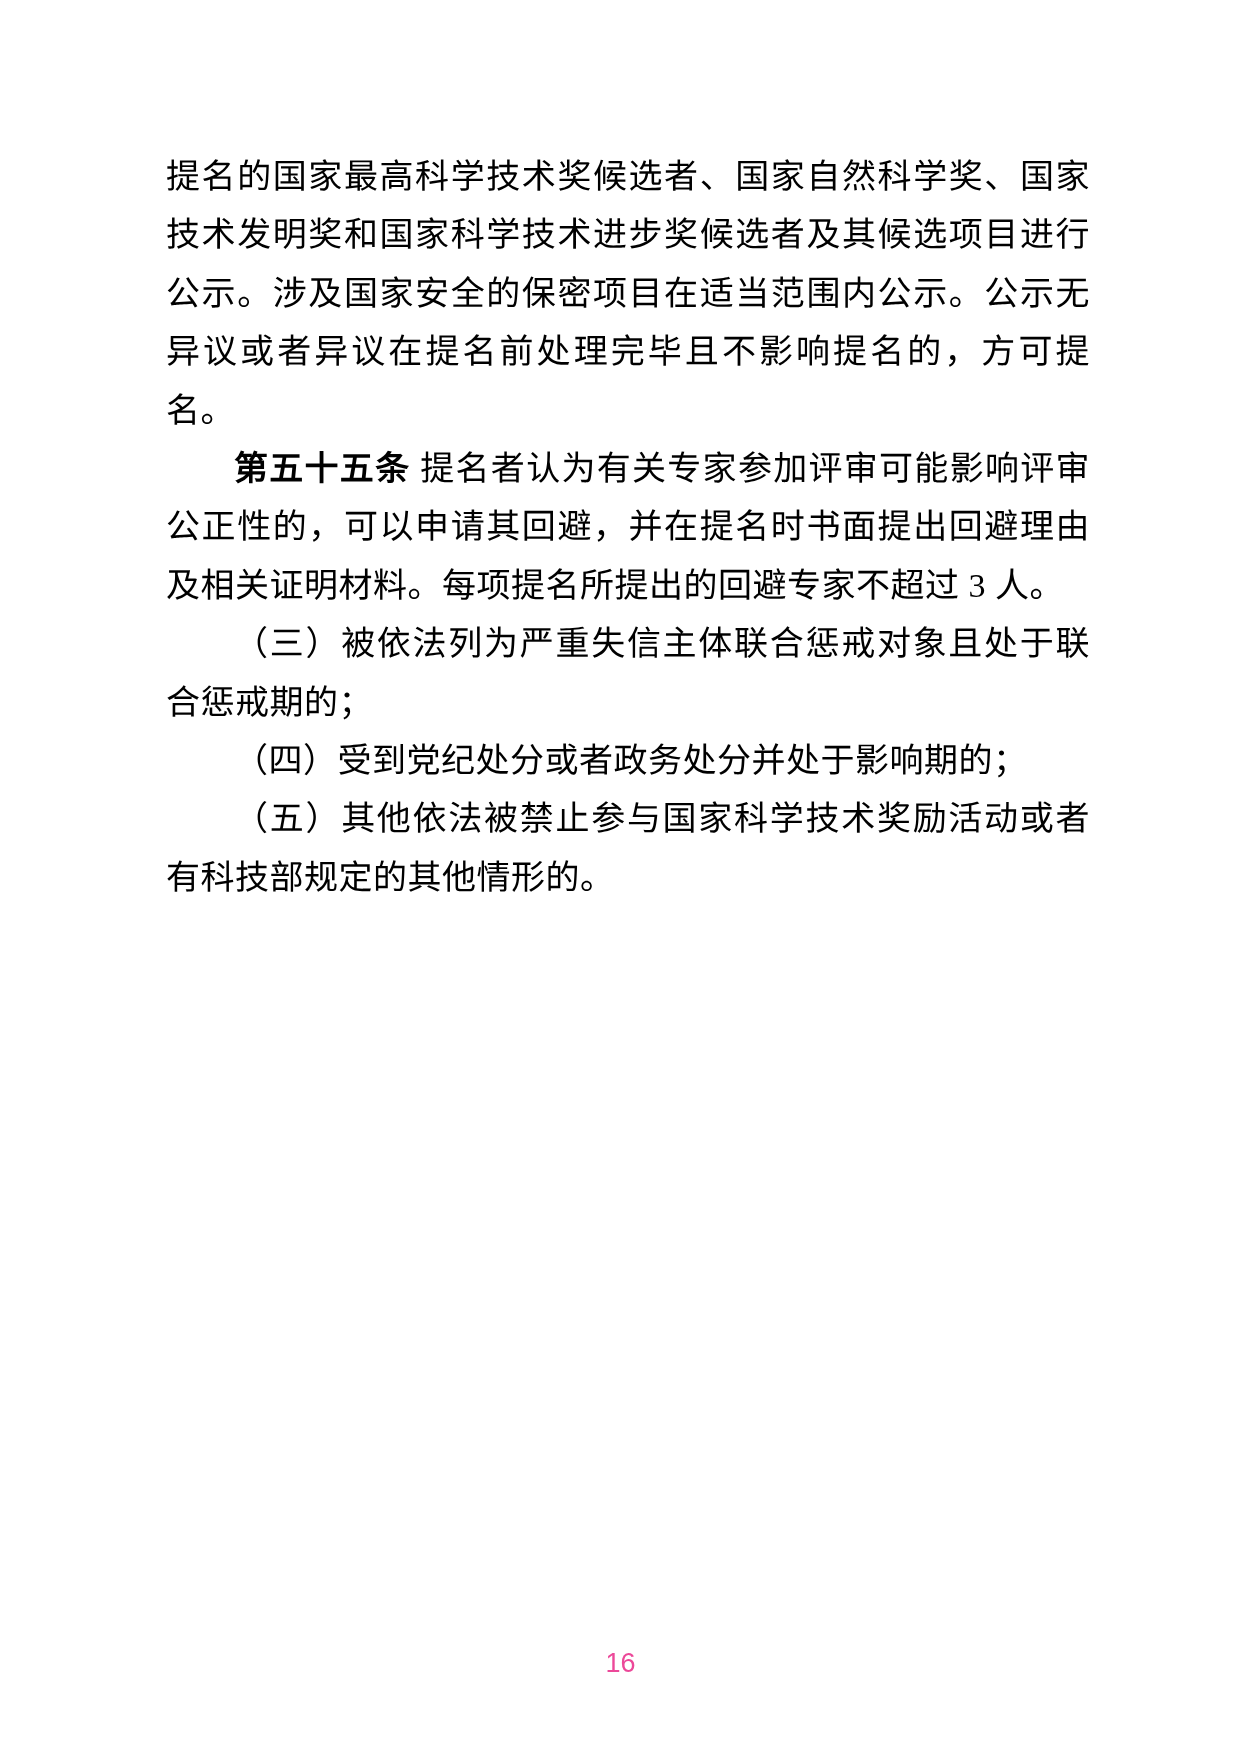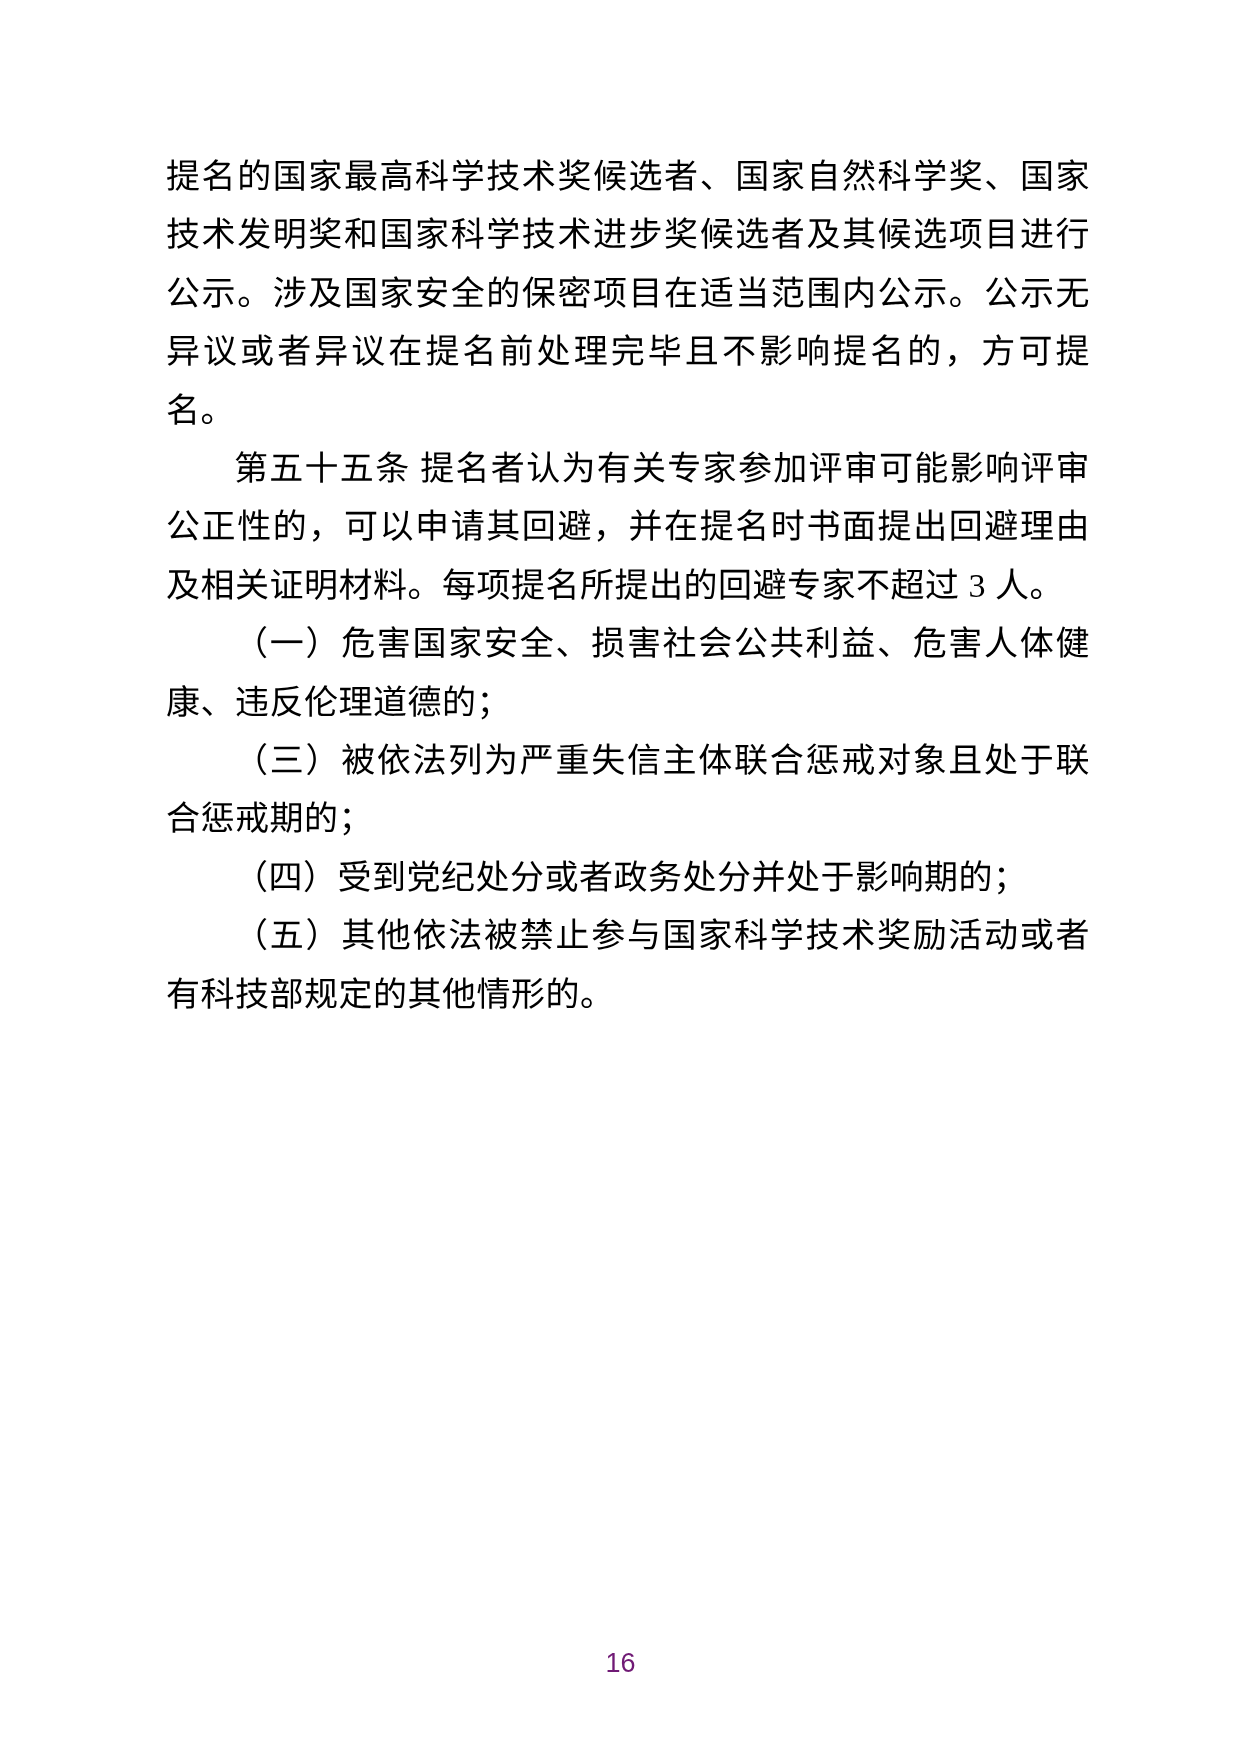--- a/index.html
+++ b/index.html
@@ -34,40 +34,39 @@
     letter-spacing: 0.5px;
   }
   .content p {
     margin: 0;
     padding: 0;
   }
   .content p.indent {
     text-indent: 2em;
   }
   .content b.article-no {
-    font-weight: normal;
+    font-weight: bold;
   }
   .footer {
     position: absolute;
     left: 0;
     top: 1645px;
     width: 1241px;
     text-align: center;
-    color: #701a75;
+    color: #ec4899;
     font-family: "Liberation Sans", "DejaVu Sans", sans-serif;
     font-size: 27px;
     line-height: 36px;
   }
 </style>
 </head>
 <body>
 
 <div class="page">
   <div class="content" id="content">
       <p class="">提名的国家最高科学技术奖候选者、国家自然科学奖、国家技术发明奖和国家科学技术进步奖候选者及其候选项目进行公示。涉及国家安全的保密项目在适当范围内公示。公示无异议或者异议在提名前处理完毕且不影响提名的，方可提名。</p>
       <p class="indent"><b class="article-no">第五十五条</b> 提名者认为有关专家参加评审可能影响评审公正性的，可以申请其回避，并在提名时书面提出回避理由及相关证明材料。每项提名所提出的回避专家不超过 3 人。</p>
-      <p class="indent">（一）危害国家安全、损害社会公共利益、危害人体健康、违反伦理道德的；</p>
       <p class="indent">（三）被依法列为严重失信主体联合惩戒对象且处于联合惩戒期的；</p>
       <p class="indent">（四）受到党纪处分或者政务处分并处于影响期的；</p>
       <p class="indent">（五）其他依法被禁止参与国家科学技术奖励活动或者有科技部规定的其他情形的。</p>
     </div>
   <div class="footer">16</div>
 </div>
 
 </body></html>

